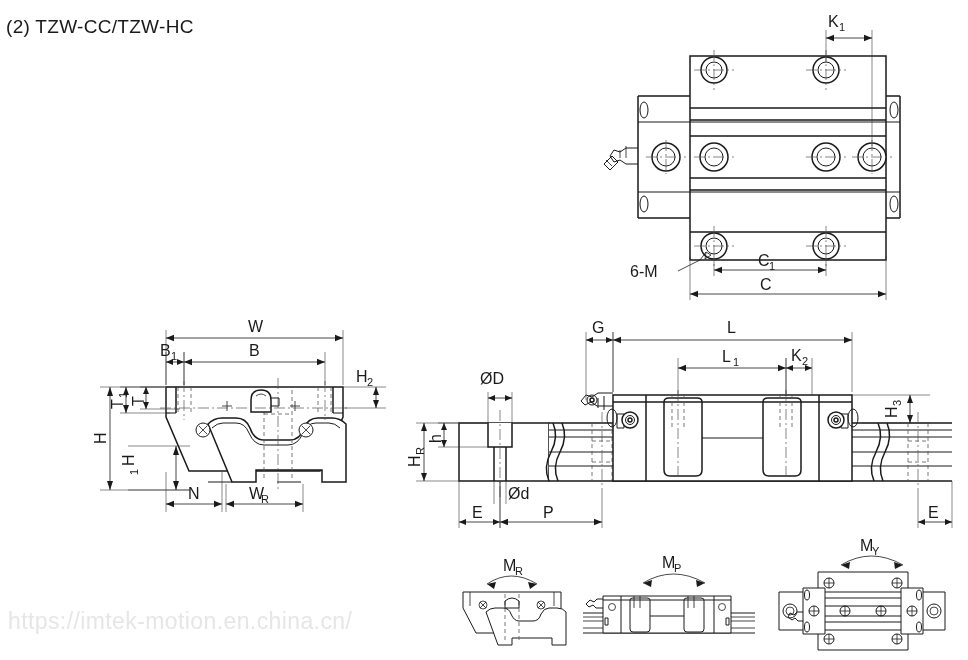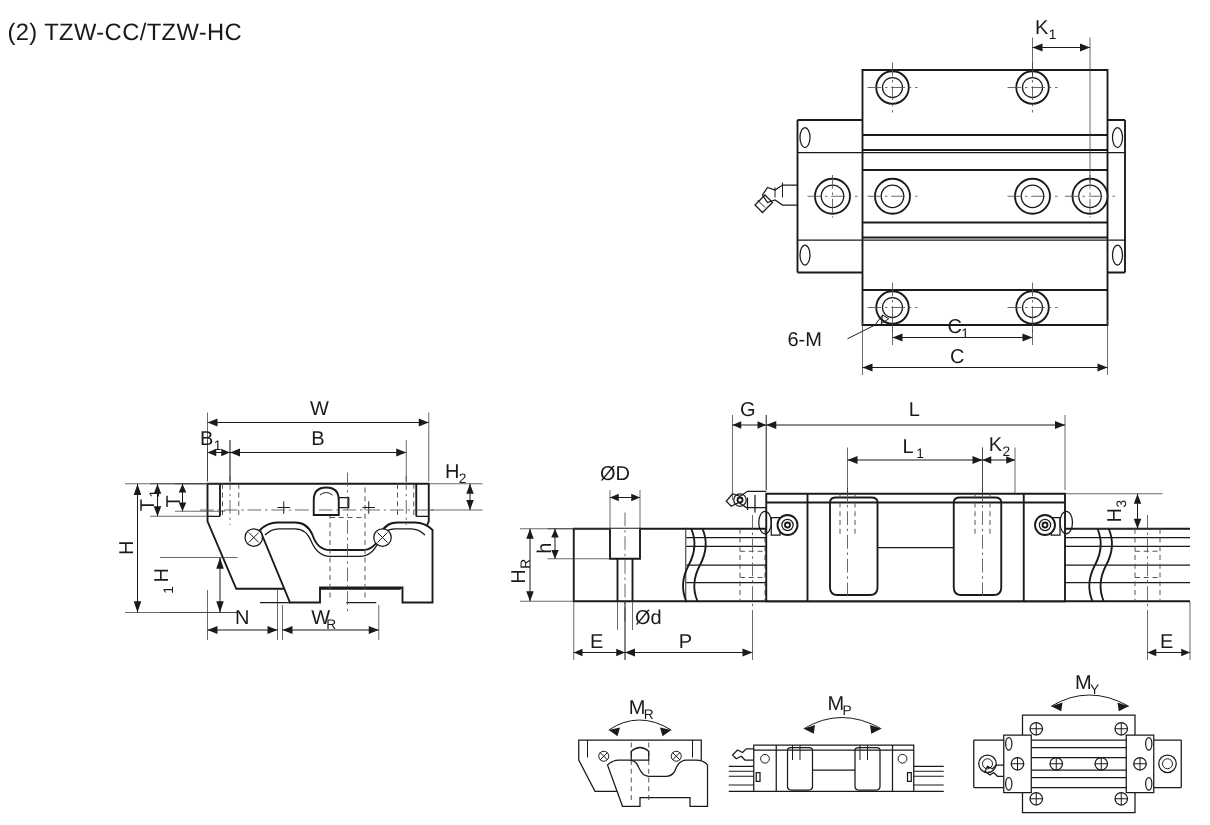--- a/index.html
+++ b/index.html
@@ -23,20 +23,21 @@
   .lbl{font-family:"Liberation Sans","DejaVu Sans",sans-serif;font-size:16px;fill:#1a1a1a;}
   .sub{font-family:"Liberation Sans","DejaVu Sans",sans-serif;font-size:11px;fill:#1a1a1a;}
 </style>
 </head>
 <body>
 
 <div id="page">
 
   <div class="title">(2) TZW-CC/TZW-HC</div>
 
+  <div class="wm wm2">https://imtek-motion.en.china.cn/</div>
 
   <svg viewBox="0 0 968 660">
 
     <g>
 
       <g>
         <rect class="wf" x="638" y="96" width="262" height="122"></rect>
         <path class="ol" d="M638 96 H900 M638 218 H900 M638 96 V218 M900 96 V218"></path>
 
         <path class="ml" d="M638 122 H900 M638 192 H900"></path>

